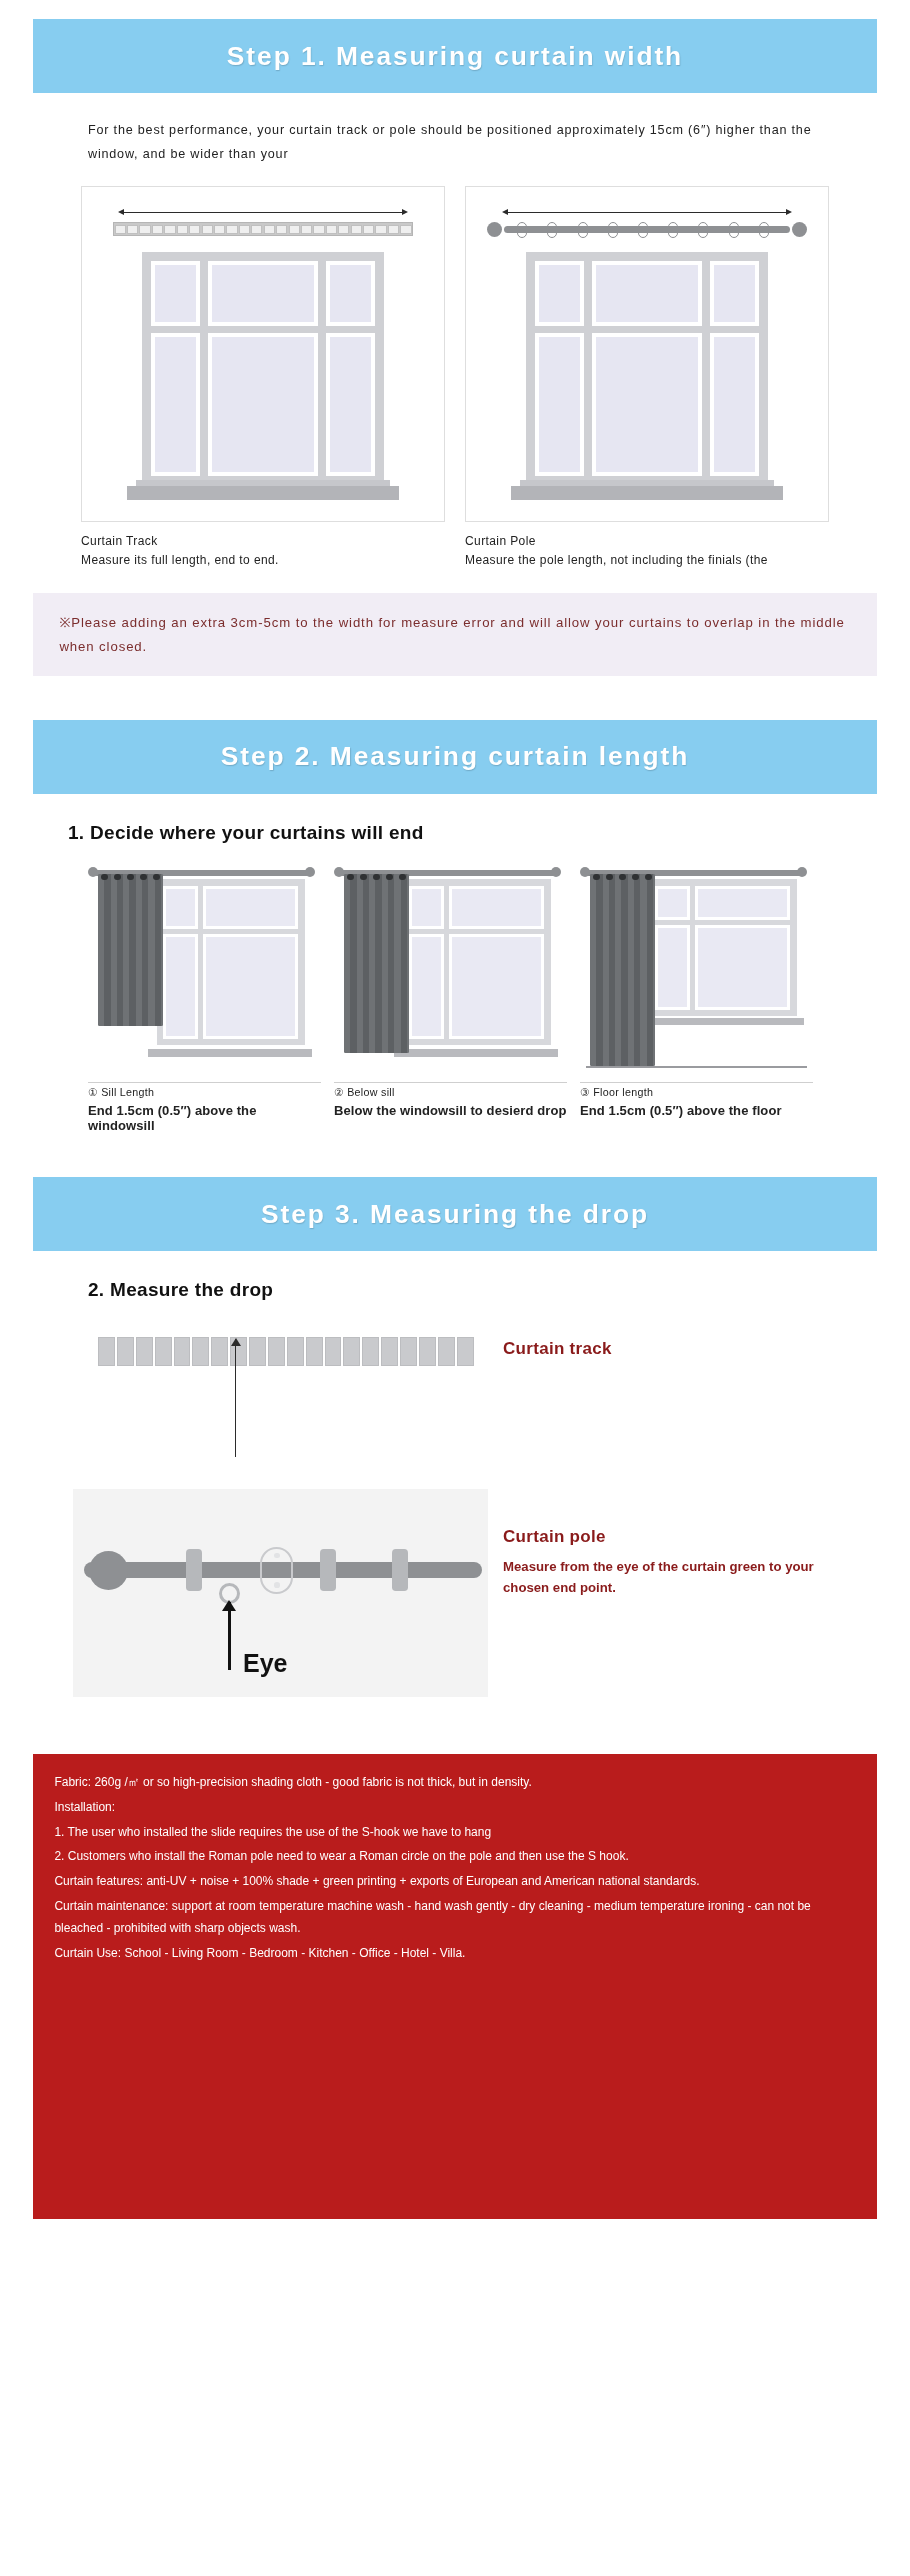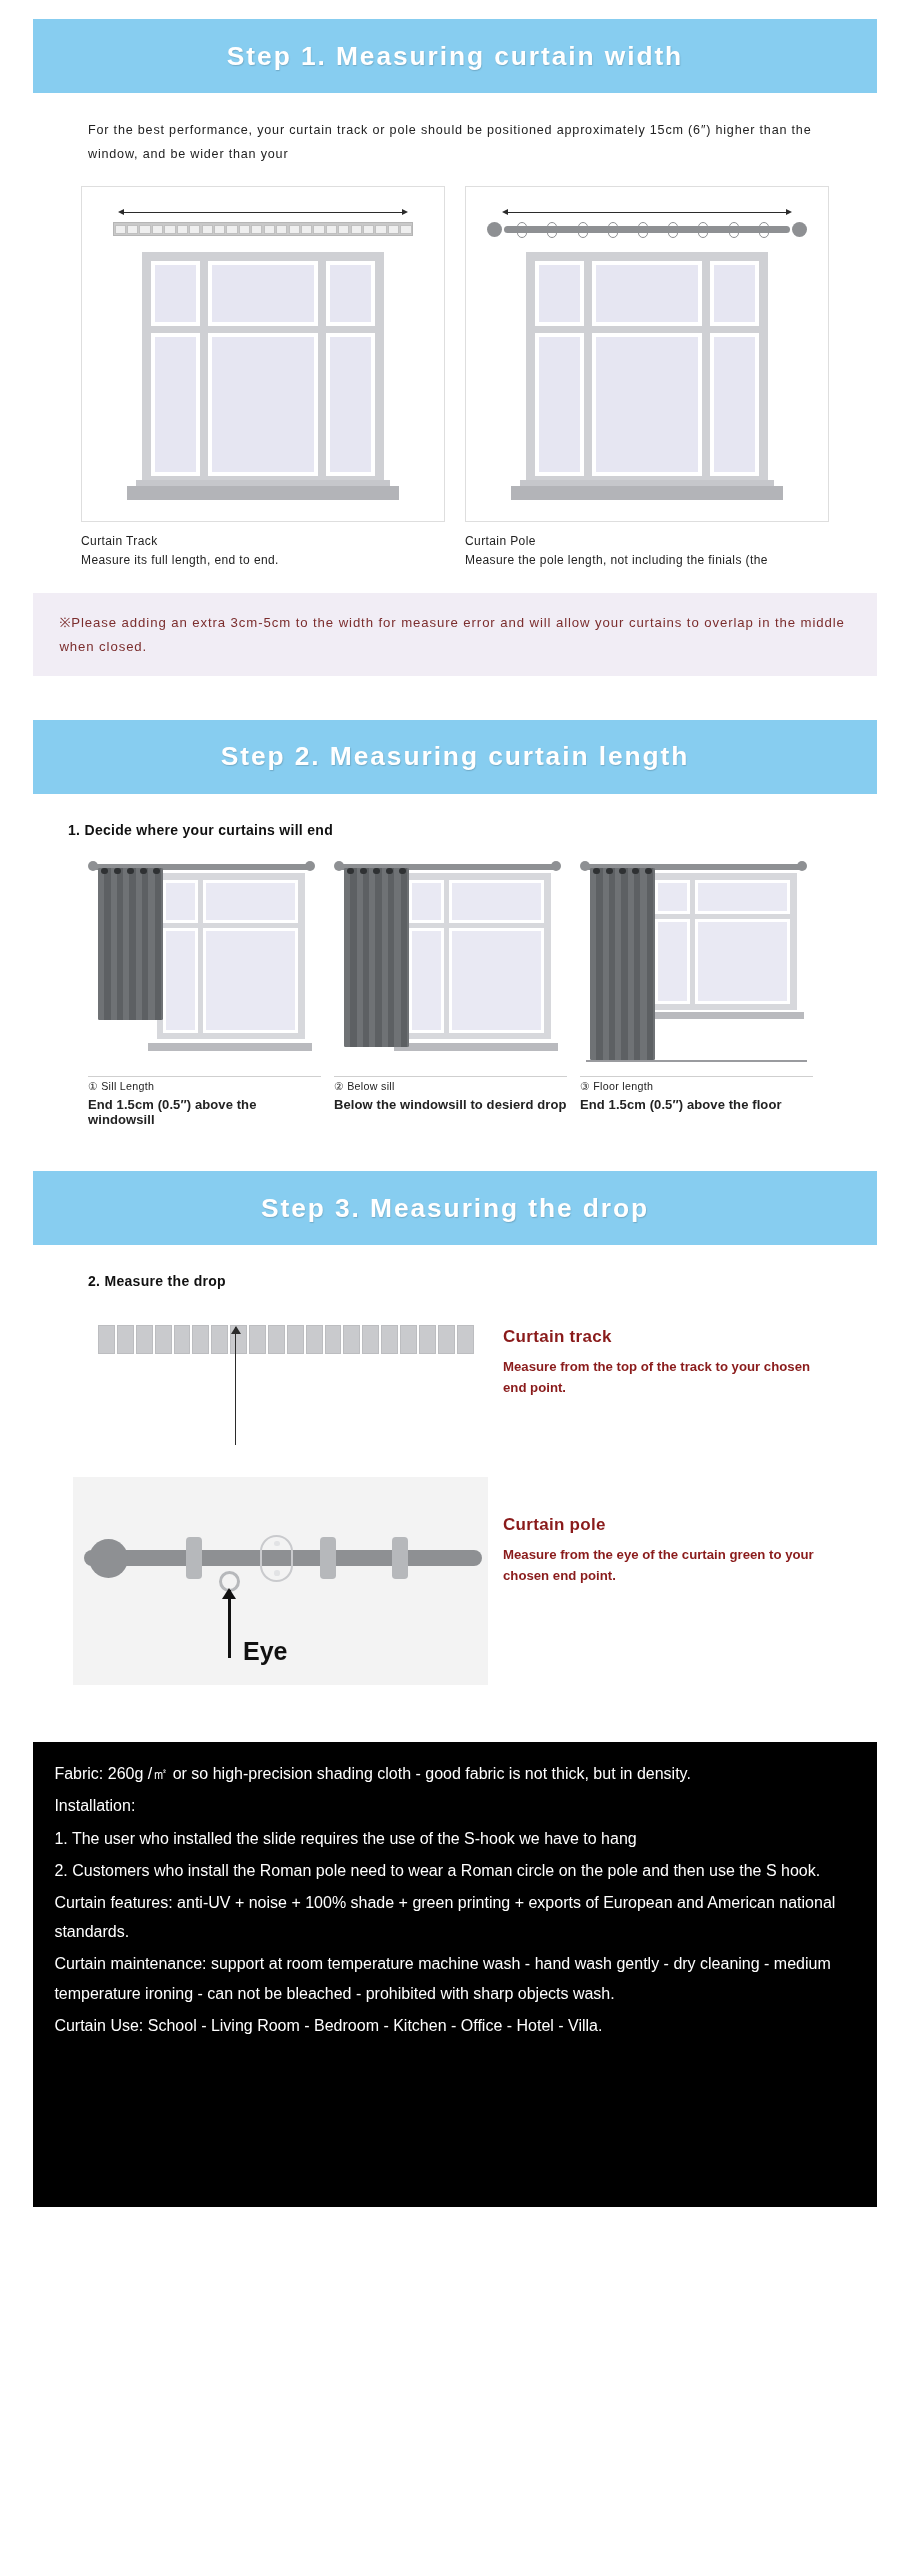--- a/index.html
+++ b/index.html
@@ -119,21 +119,21 @@
     line-height: 1.8;
     letter-spacing: 0.9px;
   }
 
   .gap-lg { height: 44px; }
   .gap-md { height: 28px; }
 
   
   .subhead {
     margin: 28px 0 0 68px;
-    font-size: 14px;
+    font-size: 19px;
     font-weight: bold;
     color: #111;
     letter-spacing: 0.3px;
   }
   .subhead.indent2 { margin-left: 88px; }
 
   
   .three-row {
     display: flex;
     gap: 13px;
@@ -196,24 +196,24 @@
   .eye-arrow { position:absolute; left:155px; top:113px; width:2.5px; height:68px; background:#111; }
   .eye-arrow::before {
     content:""; position:absolute; top:-1.3px; left:-5.7px; width:0;height:0;
     border-left:7px solid transparent; border-right:7px solid transparent; border-bottom:11.3px solid #111;
   }
   .eye-label { position:absolute; left:170px; top:160px; font-size:25px; font-weight:bold; color:#111; }
 
   
   .bottom-blue {
     margin: 29px 33px 0 33px;
-    background:#000000;
+    background:#b91c1c;
     color:#ffffff;
     padding: 17.6px 21.4px 28px 21.4px;
-    font-size: 16px;
+    font-size: 12px;
     line-height: 1.85;
     min-height: 465px;
   }
   .bottom-blue p { margin: 0 0 2.5px 0; }
 </style>
 </head>
 <body>
 
 <div class="page">
 
@@ -465,21 +465,20 @@
           <div class="seg"></div>
         <div class="seg"></div>
           <div class="seg"></div>
           <div class="seg"></div>
           <div class="seg"></div>
       </div>
       <div class="vert-arrow"></div>
     </div>
     <div class="measure-text">
       <div class="measure-title">Curtain track</div>
-      <div class="measure-body">Measure from the top of the track to your chosen end point.</div>
     </div>
   </div>
 
   <div class="measure-block" style="margin-top:21.4px">
     <div class="pole-art">
       <div class="big-pole"></div>
       <div class="big-ball"></div>
       <div class="pole-ring-sq" style="left:113px"></div>
       <div class="pole-ring-sq" style="left:247px"></div>
       <div class="pole-ring-sq" style="left:319px"></div>

